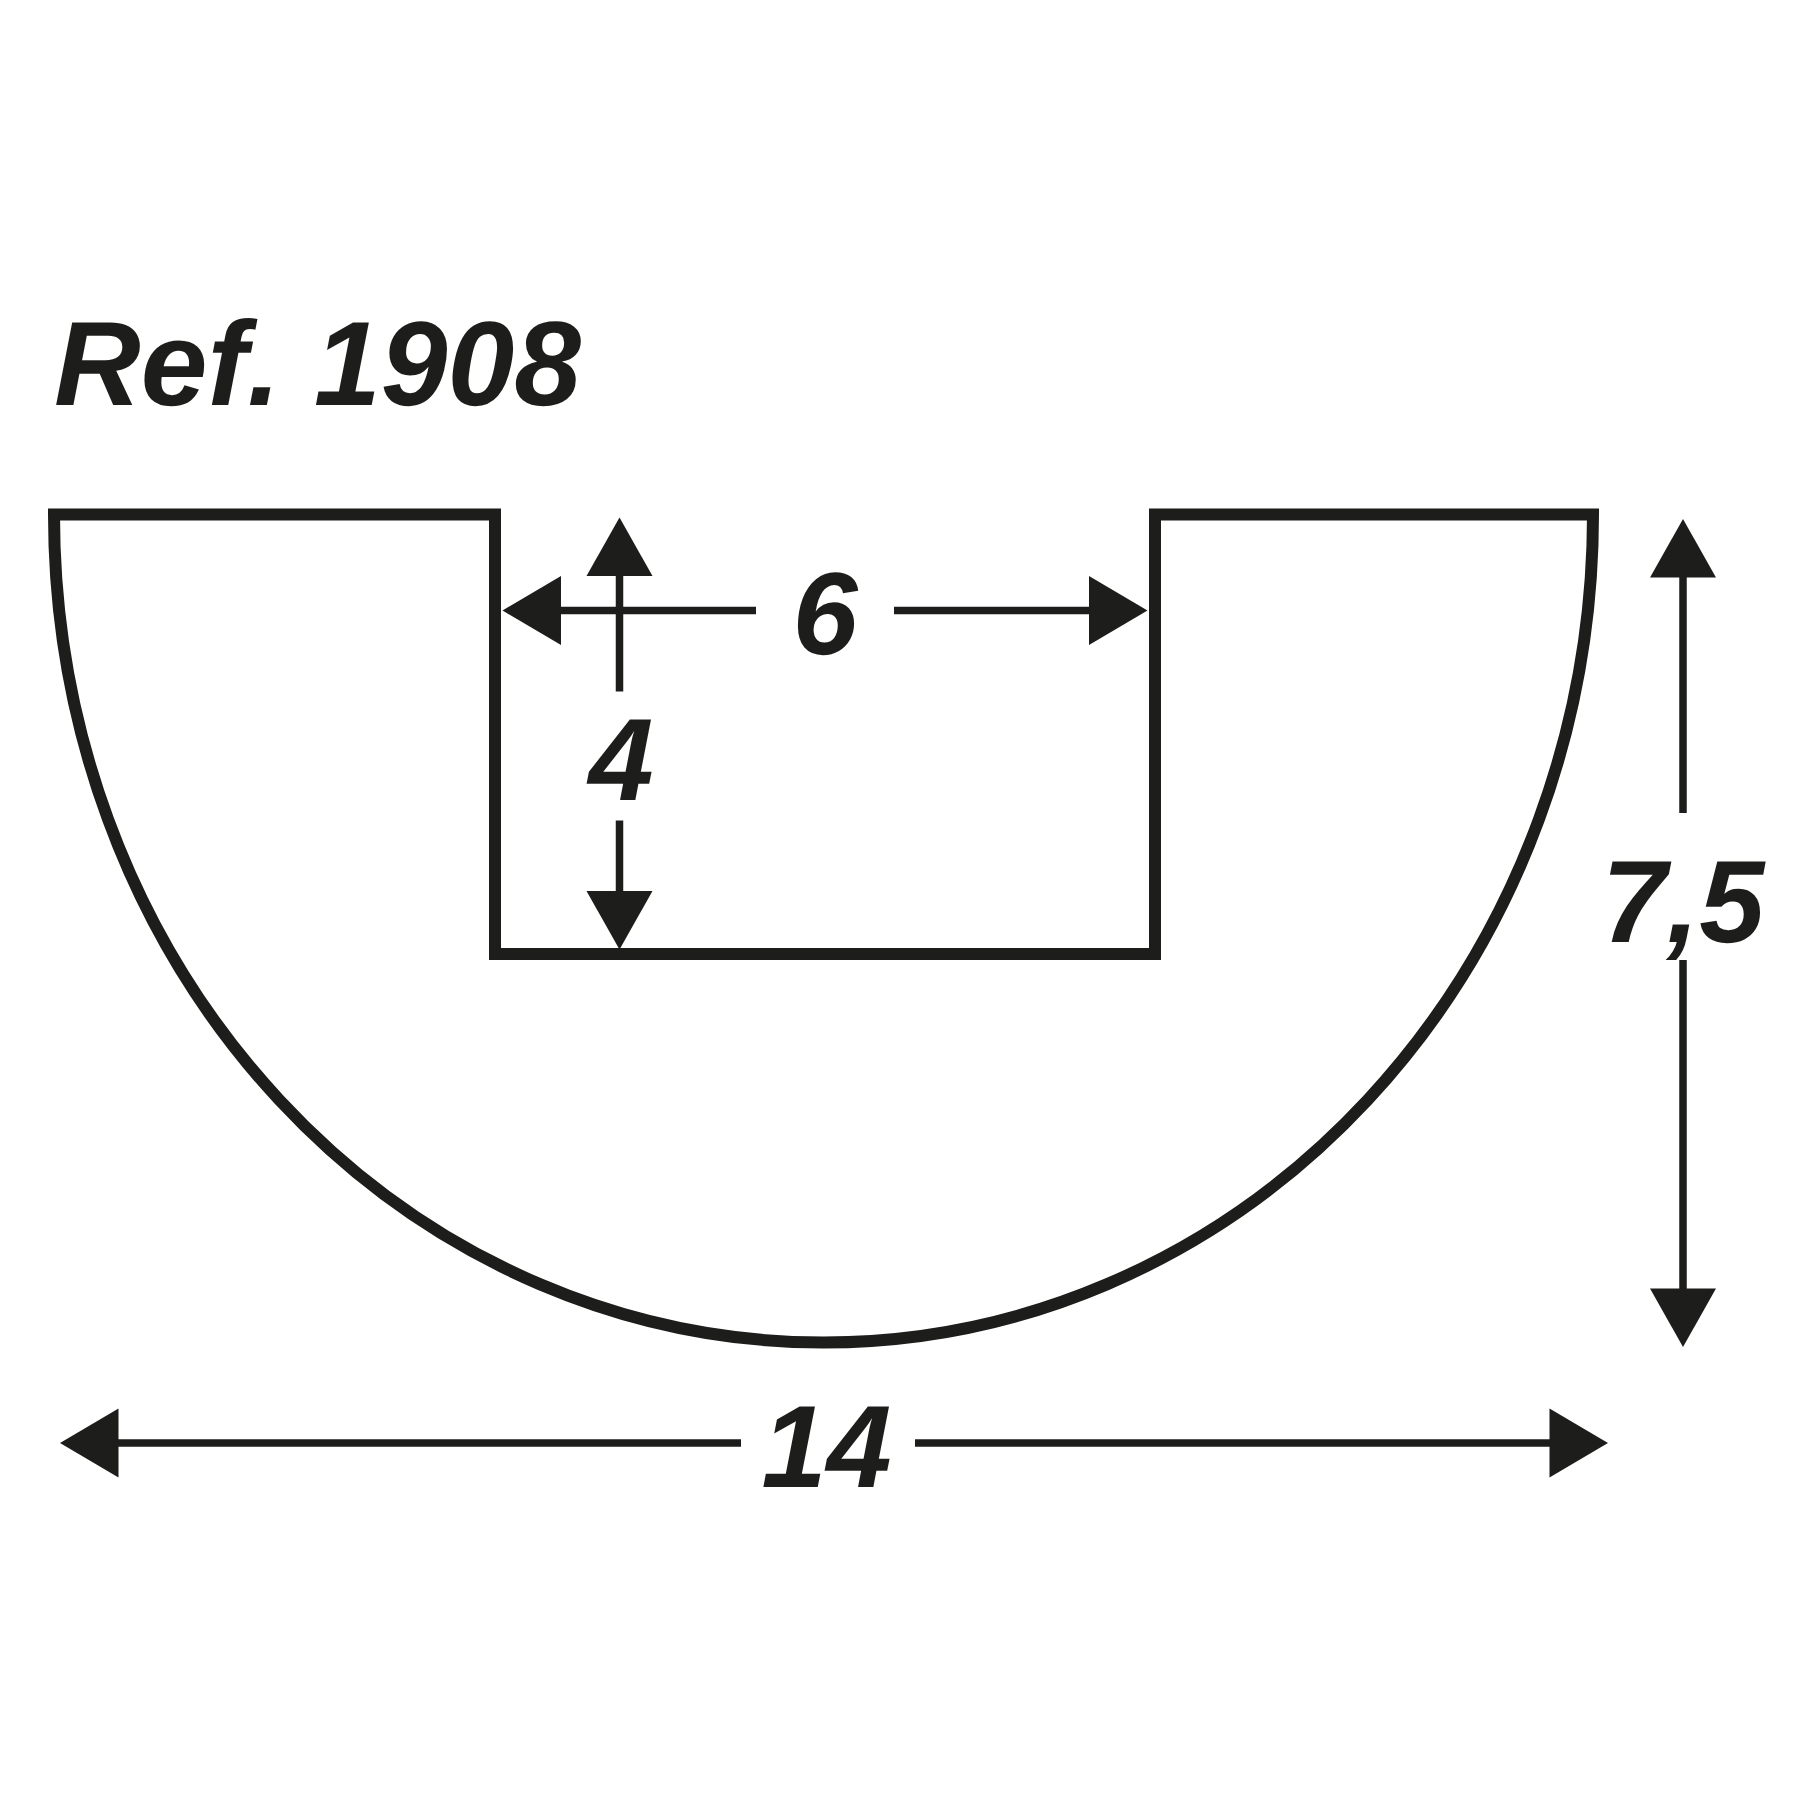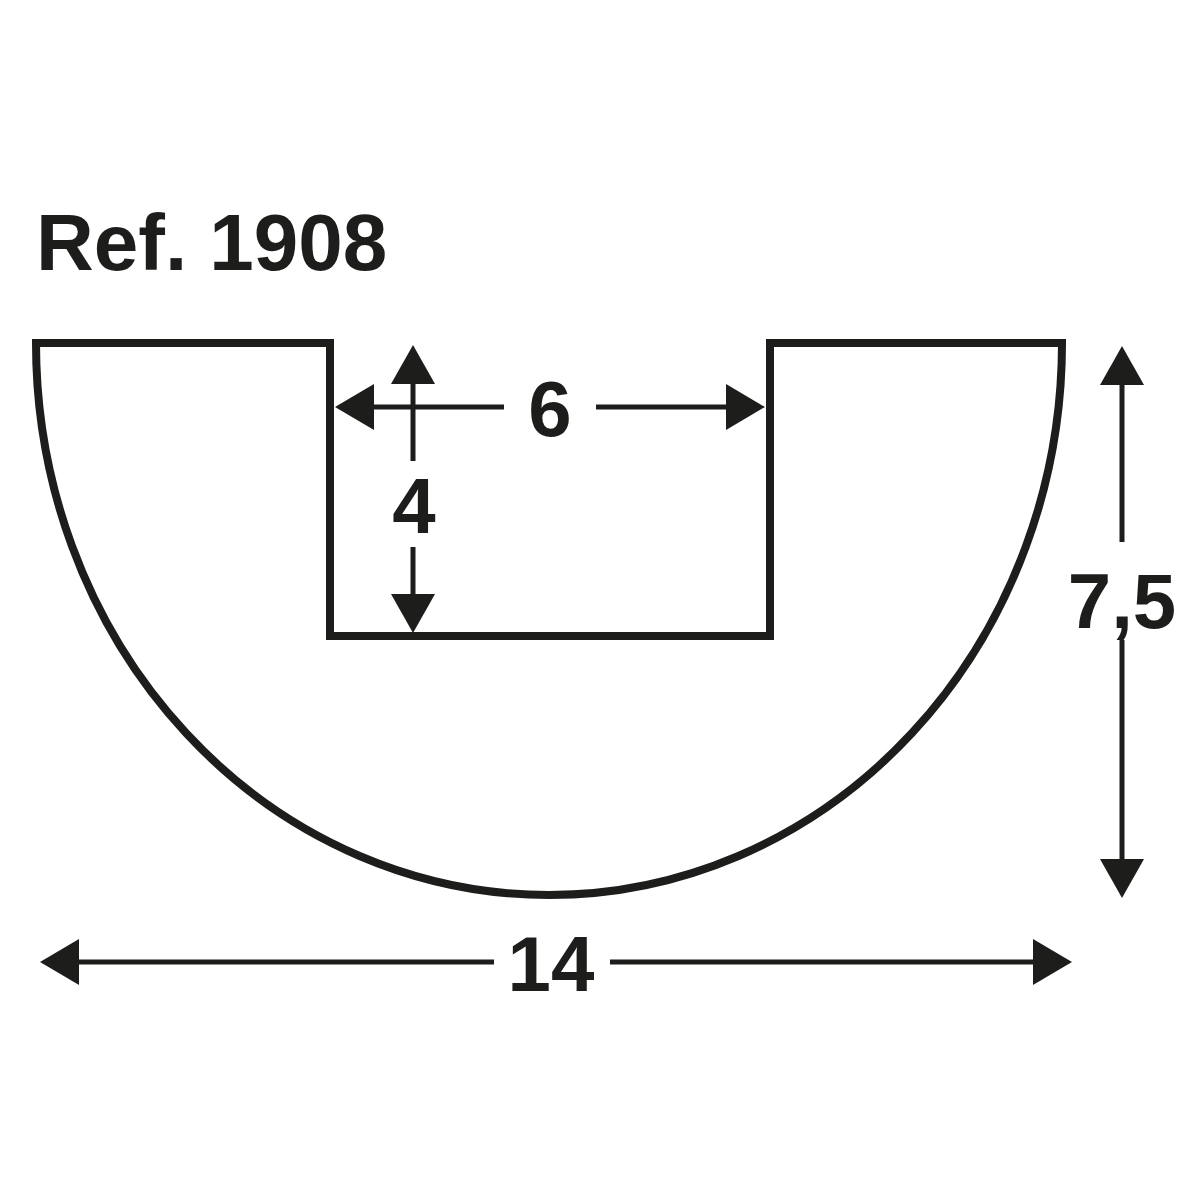--- a/index.html
+++ b/index.html
@@ -7,20 +7,21 @@
   html, body {
     width: 1200px; height: 1200px;
     background: var(--background);
     font-family: "Liberation Sans", sans-serif;
   }
   .canvas {
     position: relative;
     width: 1200px; height: 1200px;
     background: var(--background);
     overflow: hidden;
+    font-style: italic;
   }
   svg { display: block; }
   .outline {
     fill: none;
     stroke: var(--ink);
     stroke-width: 8;
     stroke-linejoin: miter;
   }
   .dim-line {
     stroke: var(--ink);

